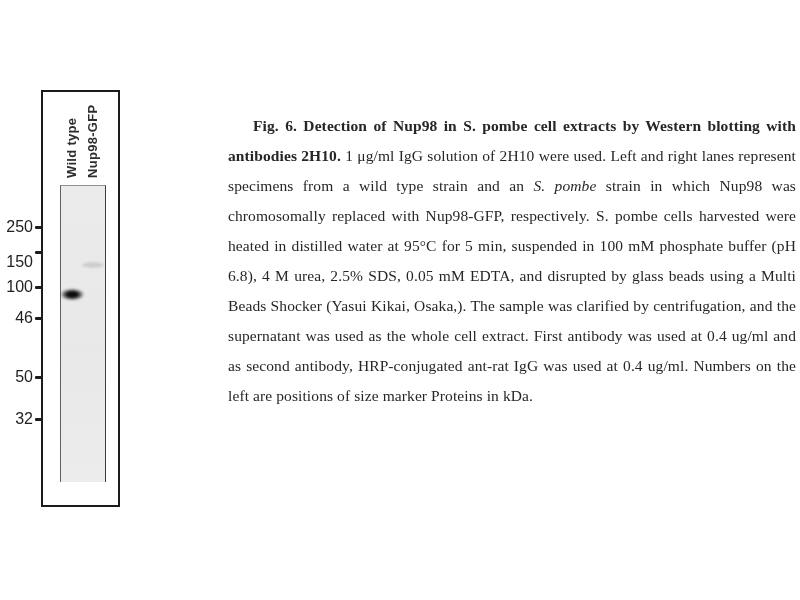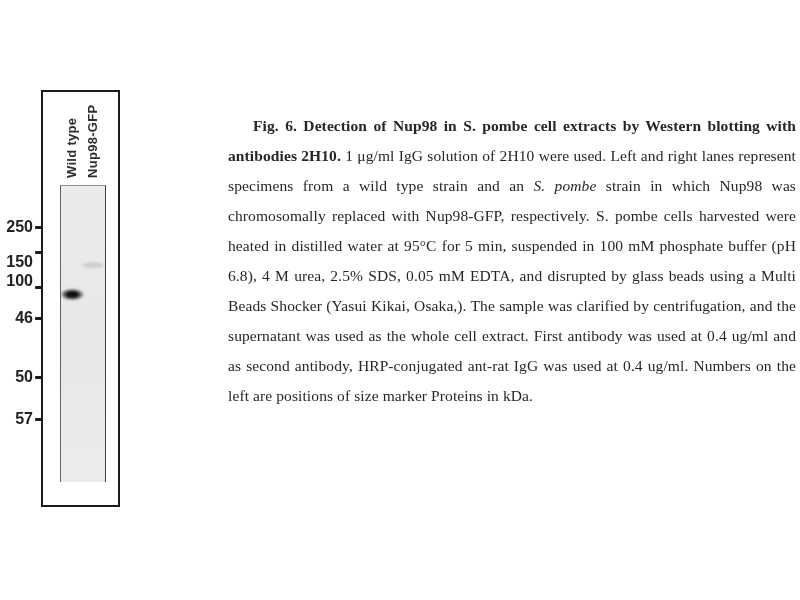--- a/index.html
+++ b/index.html
@@ -34,21 +34,21 @@
     letter-spacing:0.3px;
     transform:rotate(-90deg); transform-origin:0 100%;
   }
   .lane-label.lane-1 { left:79px;  top:163px; }
   .lane-label.lane-2 { left:100px; top:163px; }
 
   
   .marker-scale { position:absolute; left:0; top:0; width:0; height:0; }
   .marker-label {
     position:absolute; left:0; width:33px; text-align:right;
-    font-size:16px; line-height:18px; font-weight:700; color:#222222;
+    font-size:16px; line-height:18px; font-weight:400; color:#222222;
   }
   .marker-tick {
     position:absolute; left:35px; width:8px; height:3px; background:#1c1c1c;
     border-radius:1px;
   }
 
   
   .figure-caption {
     position:absolute; left:228px; top:95px; width:568px;
     font-family:"Liberation Serif", serif;
@@ -71,26 +71,26 @@
 
     <div class="membrane"></div>
     <div class="band-faint"></div>
     <div class="band-strong"></div>
 
     <div class="marker-scale">
         <div class="marker-label" style="top: 218px;">250</div>
         <div class="marker-tick" style="top: 226px;"></div>
         <div class="marker-label" style="top: 253px;">150</div>
         <div class="marker-tick" style="top: 251px;"></div>
-        <div class="marker-label" style="top: 272px;">100</div>
+        <div class="marker-label" style="top: 278px;">100</div>
         <div class="marker-tick" style="top: 286px;"></div>
         <div class="marker-label" style="top: 309px;">46</div>
         <div class="marker-tick" style="top: 317px;"></div>
         <div class="marker-label" style="top: 368px;">50</div>
         <div class="marker-tick" style="top: 376px;"></div>
-        <div class="marker-label" style="top: 410px;">57</div>
+        <div class="marker-label" style="top: 410px;">32</div>
         <div class="marker-tick" style="top: 418px;"></div>
       </div>
   </div>
 
   <p class="figure-caption"><span class="seg-bold ">Fig. 6. Detection of Nup98 in S. pombe cell extracts by Western blotting with antibodies 2H10.</span><span class=""> 1 μg/ml IgG solution of 2H10 were used. Left and right lanes represent specimens from a wild type strain and an </span><span class="seg-italic">S. pombe</span><span class=""> strain in which Nup98 was chromosomally replaced with Nup98-GFP, respectively. S. pombe cells harvested were heated in distilled water at 95°C for 5 min, suspended in 100 mM phosphate buffer (pH 6.8), 4 M urea, 2.5% SDS, 0.05 mM EDTA, and disrupted by glass beads using a Multi Beads Shocker (Yasui Kikai, Osaka,). The sample was clarified by centrifugation, and the supernatant was used as the whole cell extract. First antibody was used at 0.4 ug/ml and as second antibody, HRP-conjugated ant-rat IgG was used at 0.4 ug/ml. Numbers on the left are positions of size marker Proteins in kDa.</span></p>
 
 </div>
 
 </body></html>

